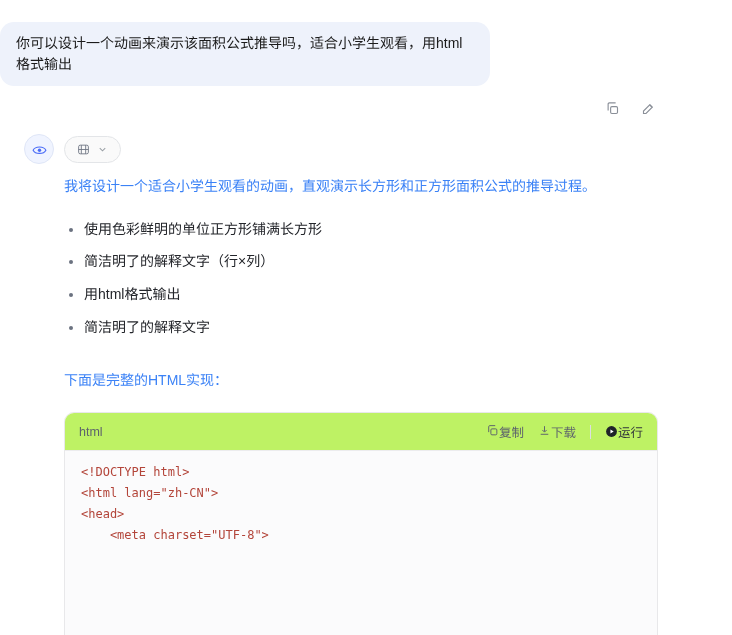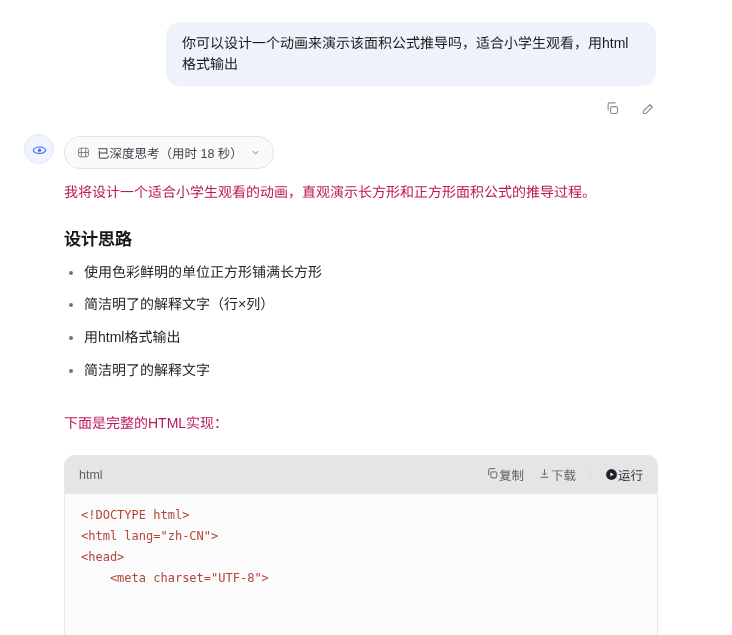--- a/index.html
+++ b/index.html
@@ -8,21 +8,21 @@
     width: 732px; height: 635px;
     background: #ffffff;
     font-family: "Liberation Sans", sans-serif;
     color: #1f1f1f;
     overflow: hidden;
   }
   .page { position: relative; width: 732px; height: 635px; }
 
   
   .user-row {
-    display: flex; justify-content: flex-end;
+    display: flex; justify-content: flex-start;
     padding: 22px 76px 0 0;
   }
   .user-bubble {
     background: #eef2fb;
     border-radius: 14px;
     padding: 11px 16px;
     font-size: 14px;
     line-height: 1.5;
     color: #1b1b1b;
     max-width: 490px;
@@ -69,21 +69,21 @@
   h1.title {
     font-size: 22px;
     font-weight: 700;
     margin: 14px 0 14px 0;
     color: #14161a;
   }
   p.para {
     font-size: 14px;
     line-height: 1.7;
     margin: 0 0 20px 0;
-    color: #be185d;
+    color: #3b82f6;
   }
   h2.sub {
     font-size: 17px;
     font-weight: 700;
     margin: 0 0 12px 0;
     color: #14161a;
   }
   ul.bullets {
     margin: 0 0 30px 0;
     padding-left: 20px;
@@ -101,21 +101,21 @@
     border: 1px solid #e8e8ea;
     border-radius: 10px;
     overflow: hidden;
     background: #fbfbfc;
     margin-top: 12px;
   }
   .code-head {
     display: flex; align-items: center;
     justify-content: space-between;
     padding: 9px 14px;
-    background: #e5e5e5;
+    background: #bef264;
     border-bottom: 1px solid #ececee;
     font-size: 12.5px;
     color: #6a6f77;
   }
   .code-head .lang { color: #5e646c; }
   .code-tools { display: flex; align-items: center; gap: 14px; font-size: 12.5px; color: #5e646c; }
   .tool { display: inline-flex; align-items: center; cursor: pointer; }
   .divider { width: 1px; height: 14px; background: #dcdee1; }
   .run { display: inline-flex; align-items: center; cursor: pointer; color: #30343a; }
   .run .play { color: #1f2329; display:flex; }
@@ -164,31 +164,29 @@
       </svg>
     </div>
 
     <div class="think-pill">
       <span class="brain">
         <svg width="13" height="13" viewBox="0 0 24 24" fill="none" stroke="currentColor" stroke-width="1.6">
           <rect x="3" y="4" width="18" height="16" rx="3"></rect>
             <path d="M8 4v16M16 4v16M3 12h18"></path>
         </svg>
       </span>
-      <span>已深度思考（用时 18 秒）</span>
       <span class="chev">
         <svg width="11" height="11" viewBox="0 0 24 24" fill="none" stroke="currentColor" stroke-width="2.2">
           <path d="M6 9l6 6 6-6"></path>
         </svg>
       </span>
     </div>
 
     <p class="para">我将设计一个适合小学生观看的动画，直观演示长方形和正方形面积公式的推导过程。</p>
 
-    <h2 class="sub">设计思路</h2>
     <ul class="bullets">
       <li>使用色彩鲜明的单位正方形铺满长方形</li>
       <li>简洁明了的解释文字（行×列）</li>
       <li>用html格式输出</li>
       <li>简洁明了的解释文字</li>
     </ul>
 
     <p class="para">下面是完整的HTML实现：</p>
 
     

